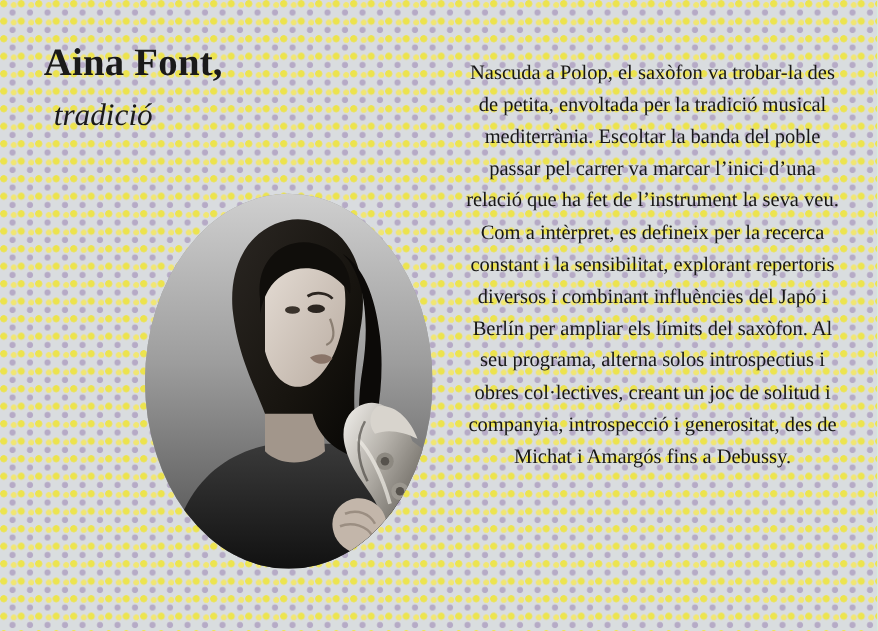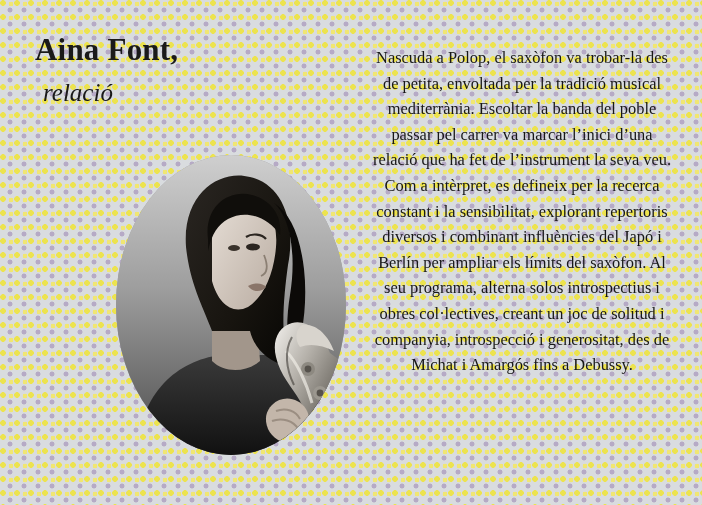--- a/index.html
+++ b/index.html
@@ -104,21 +104,21 @@
 <body>
 
 <div class="poster">
   <div class="pattern"></div>
   <div class="pattern-2"></div>
 
   <div class="content">
 
     <div class="title-block">
       <div class="artist-name">Aina Font,</div>
-      <div class="instrument">relació</div>
+      <div class="instrument">tradició</div>
     </div>
 
     <div class="portrait-wrap">
       <div class="portrait">
         <svg width="230" height="300" viewBox="0 0 230 300">
           <defs>
             <linearGradient id="bgGrad" x1="0" y1="0" x2="0" y2="1">
               <stop offset="0%" stop-color="#cfcfcf"></stop>
               <stop offset="45%" stop-color="#9d9d9d"></stop>
               <stop offset="100%" stop-color="#4a4a4a"></stop>

